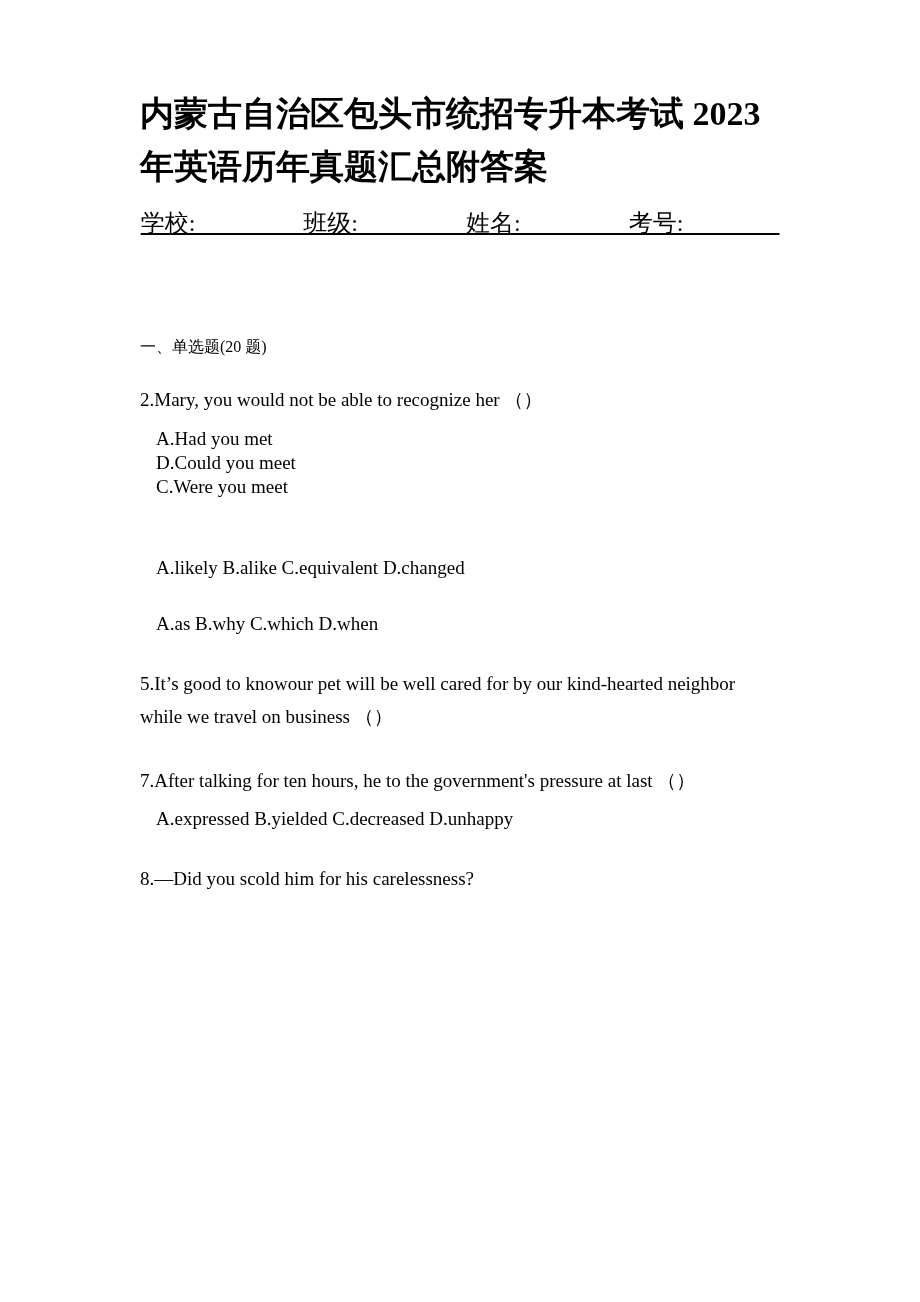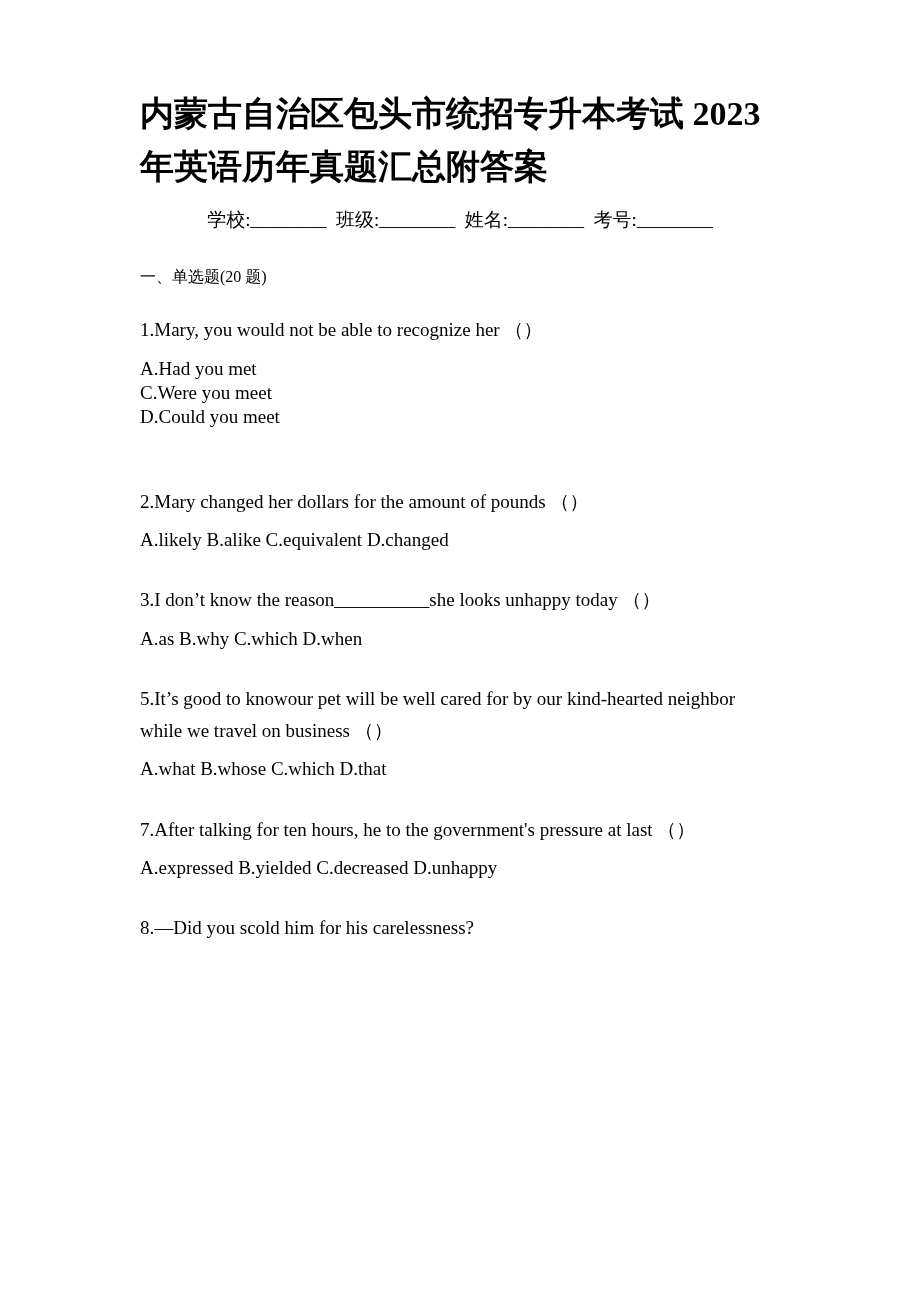--- a/index.html
+++ b/index.html
@@ -17,89 +17,86 @@
     padding: 88px 140px 0 140px;
   }
   .title {
     font-size: 34px;
     font-weight: 700;
     line-height: 1.55;
     width: 660px;
     margin-bottom: 14px;
   }
   .info-line {
-    font-size: 19px;
+    font-size: 24px;
     text-align: center;
     white-space: pre-wrap;
-    margin-bottom: 34px;
+    margin-bottom: 98px;
+    text-decoration: underline;
   }
   .section-header {
     font-size: 16px;
     margin-bottom: 26px;
   }
   .question {
     margin-bottom: 32px;
   }
   .question.extra-gap {
     margin-bottom: 56px;
   }
   .stem {
     font-size: 19px;
     line-height: 1.7;
     margin-bottom: 10px;
     max-width: 655px;
   }
   .opts .opt {
     font-size: 19px;
     line-height: 1.28;
+    margin-left: 16px;
   }
   .last .stem { margin-bottom: 0; }
 </style>
 </head>
 <body>
 
 <div class="page">
 
   <h1 class="title">内蒙古自治区包头市统招专升本考试 2023 年英语历年真题汇总附答案</h1>
 
   <div class="info-line">学校:________  班级:________  姓名:________  考号:________</div>
 
   <div class="section-header">一、单选题(20 题)</div>
 
   <div class="questions">
 
     <div class="question extra-gap">
-      <div class="stem">1.Mary, you would not be able to recognize her （）</div>
+      <div class="stem">2.Mary, you would not be able to recognize her （）</div>
       <div class="opts">
         <div class="opt">A.Had you met</div>
+        <div class="opt">D.Could you meet</div>
         <div class="opt">C.Were you meet</div>
-        <div class="opt">D.Could you meet</div>
       </div>
     </div>
 
     <div class="question">
-      <div class="stem">2.Mary changed her dollars for the amount of pounds （）</div>
       <div class="opts">
         <div class="opt">A.likely B.alike C.equivalent D.changed</div>
       </div>
     </div>
 
     <div class="question">
-      <div class="stem">3.I don’t know the reason__________she looks unhappy today （）</div>
       <div class="opts">
         <div class="opt">A.as B.why C.which D.when</div>
       </div>
     </div>
 
 
     <div class="question">
       <div class="stem">5.It’s good to knowour pet will be well cared for by our kind-hearted neighbor while we travel on business （）</div>
-      <div class="opts">
-        <div class="opt">A.what B.whose C.which D.that</div>
-      </div>
     </div>
 
 
     <div class="question">
       <div class="stem">7.After talking for ten hours, he to the government's pressure at last  （）</div>
       <div class="opts">
         <div class="opt">A.expressed B.yielded C.decreased D.unhappy</div>
       </div>
     </div>
 

